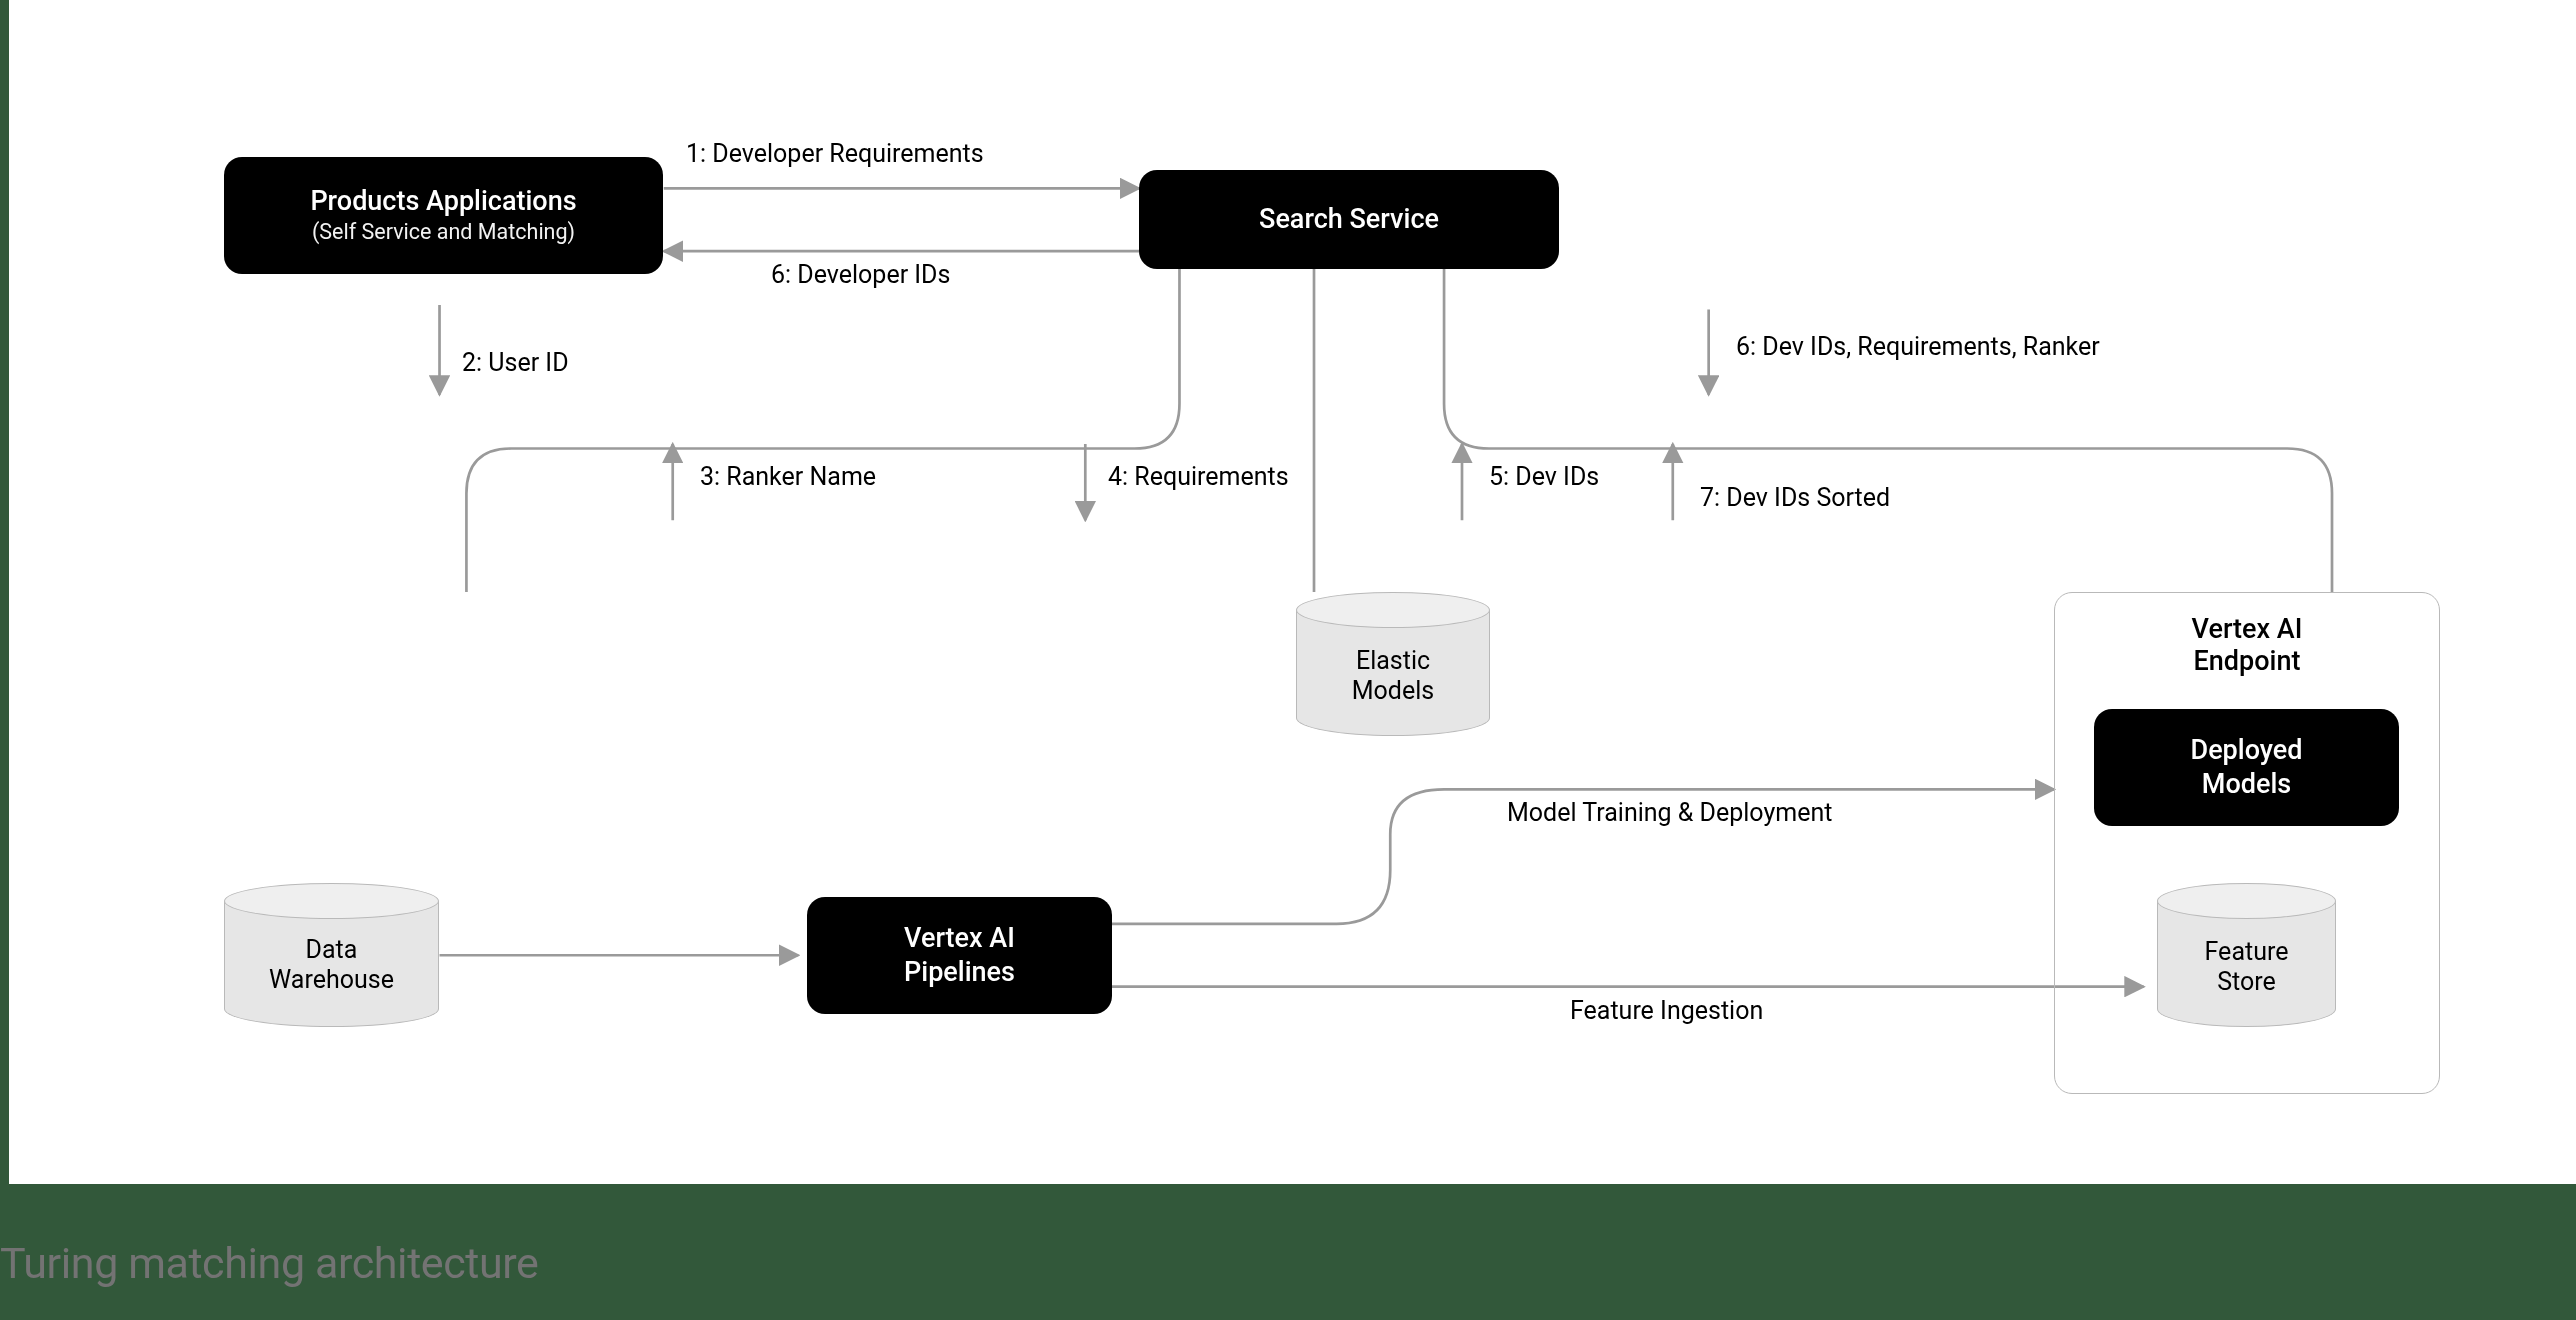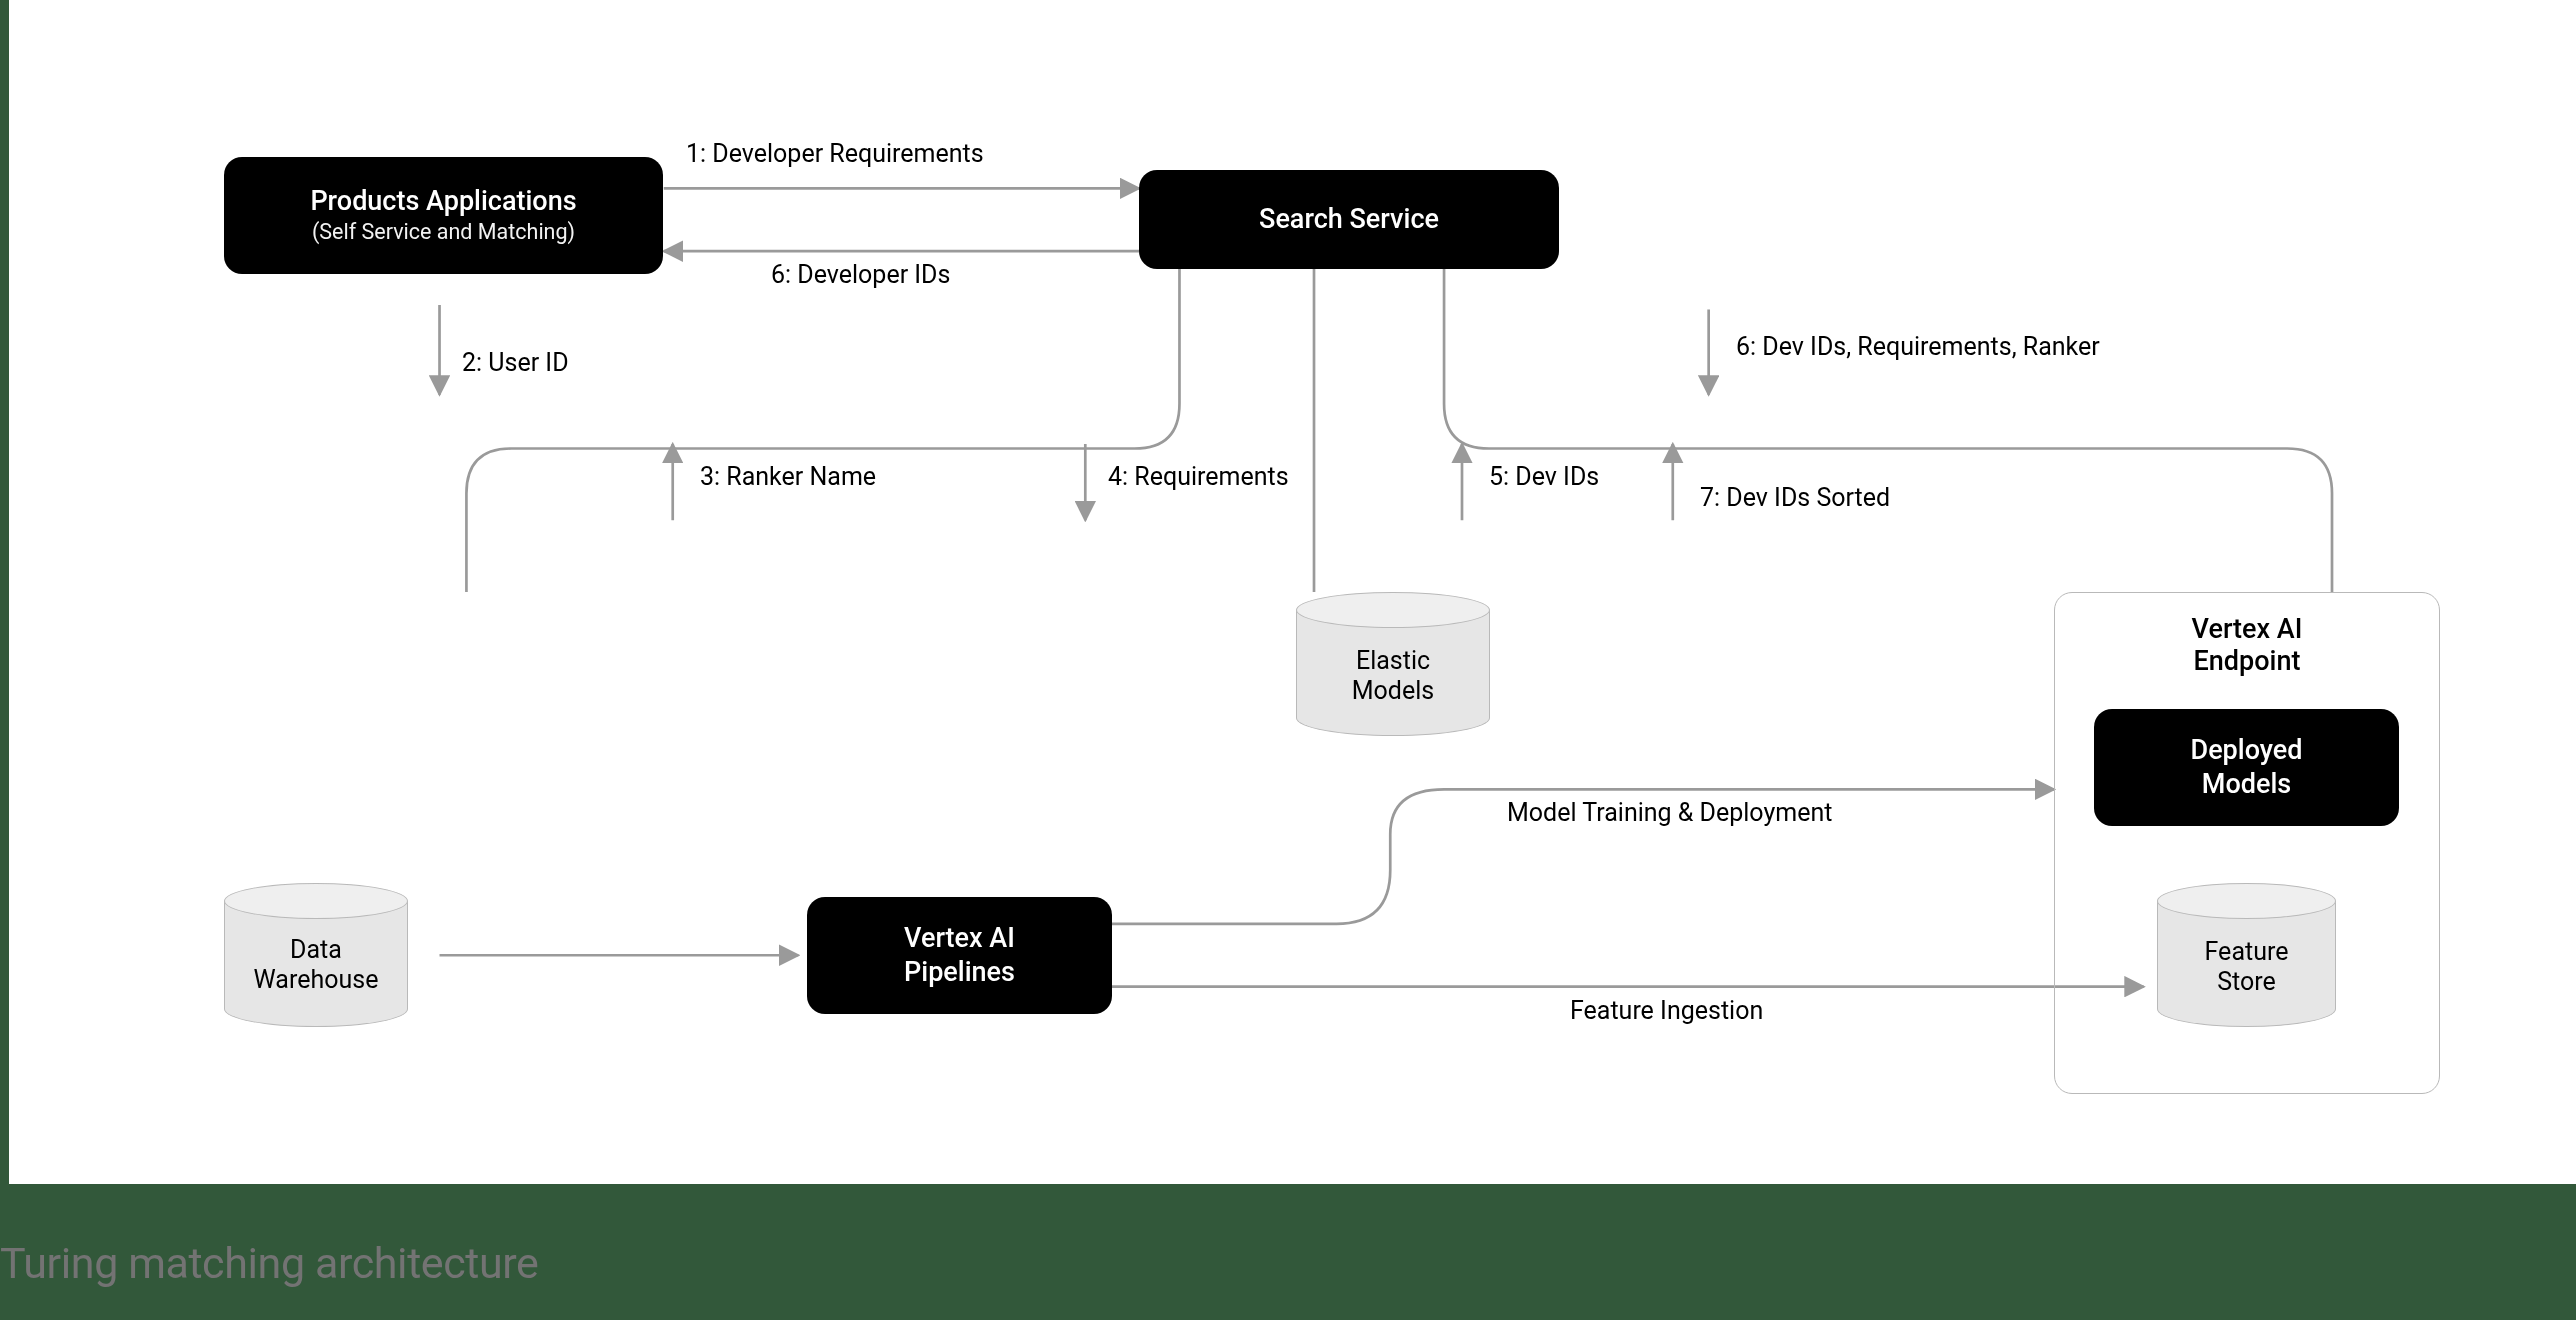--- a/index.html
+++ b/index.html
@@ -222,21 +222,21 @@
 
     <div class="cyl" style="left:2148px; top:883px; width:179px; height:144px;">
       <div class="body" style="top:18px; bottom:0;"></div>
       <div class="top" style="height:36px;"></div>
       <div class="label" style="top:54px;">
         <div>Feature</div>
         <div>Store</div>
       </div>
     </div>
 
-    <div class="cyl" style="left:215px; top:883px; width:184px; height:144px;">
+    <div class="cyl" style="left:215px; top:883px; width:215px; height:144px;">
       <div class="body" style="top:18px; bottom:0;"></div>
       <div class="top" style="height:36px;"></div>
       <div class="label" style="top:52px;">
         <div>Data</div>
         <div>Warehouse</div>
       </div>
     </div>
 
     <div class="node node-black" style="left:798px; top:897px; width:305px; height:117px;">
       <span>Vertex AI</span>

